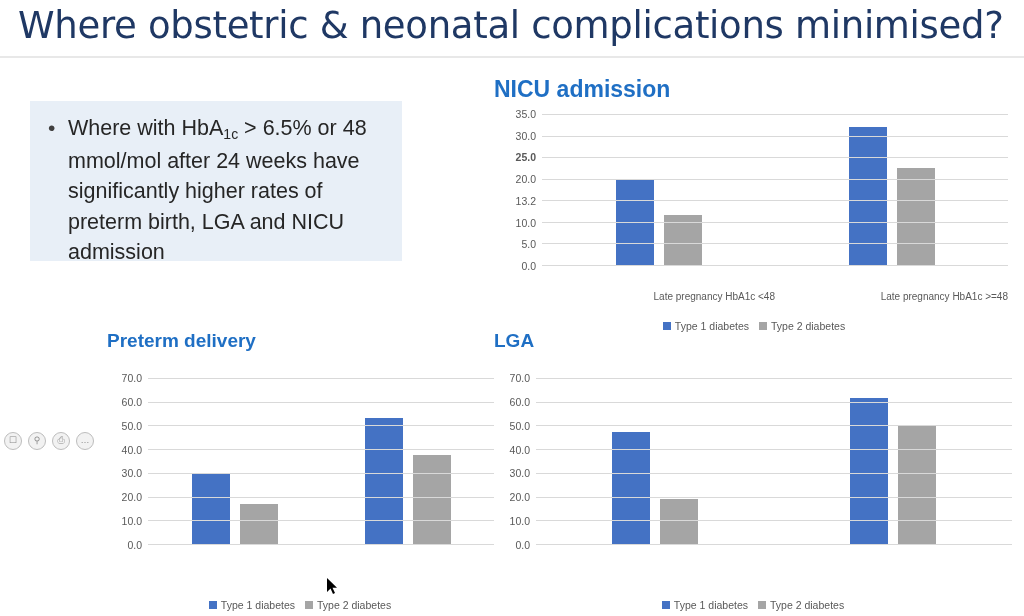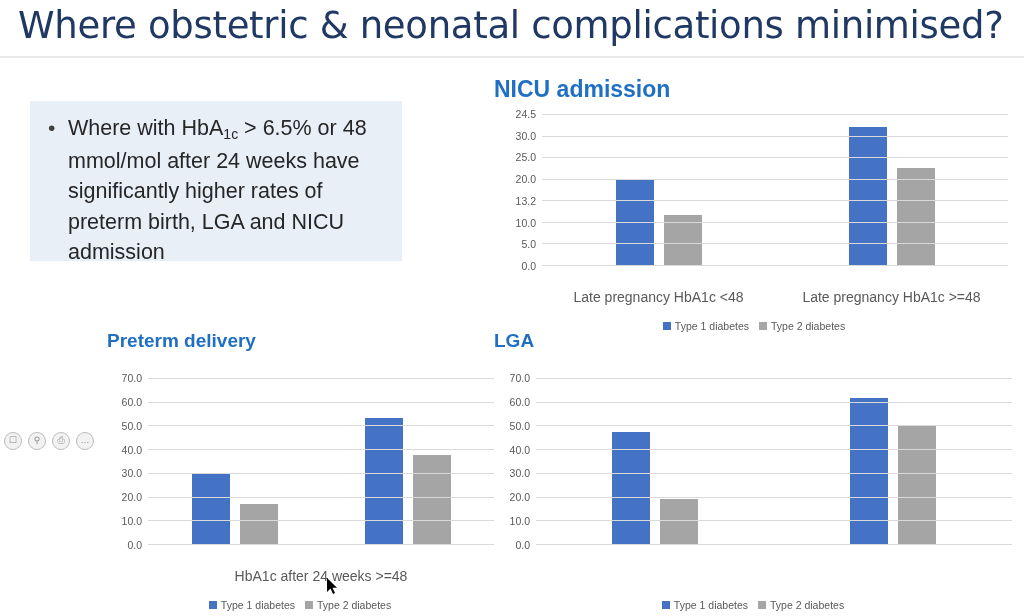--- a/index.html
+++ b/index.html
@@ -158,22 +158,22 @@
   .x-labels {
     position: absolute;
     left: 48px;
     right: 6px;
     bottom: 24px;
     height: 20px;
     display: flex;
   }
   .x-label {
     flex: 1 1 0;
-    text-align: center;
-    font-size: 14px;
+    text-align: right;
+    font-size: 10px;
     color: #595959;
     font-family: "Liberation Sans", sans-serif;
     line-height: 14px;
   }
   .legend {
     position: absolute;
     left: 0; right: 0;
     bottom: 2px;
     display: flex;
     justify-content: center;
@@ -245,23 +245,23 @@
 
   <div class="chart-title" id="title-nicu">NICU admission</div>
   <div class="chart" id="chart-nicu">
     <div class="plot">
       <div class="y-labels">
           <div class="y-label" style="top: 100%;">0.0</div>
           <div class="y-label" style="top: 85.7143%;">5.0</div>
           <div class="y-label" style="top: 71.4286%;">10.0</div>
           <div class="y-label" style="top: 57.1429%;">13.2</div>
           <div class="y-label" style="top: 42.8571%;">20.0</div>
-          <div class="y-label" style="top: 28.5714%;">25.0</div>
+          <div class="y-label" style="top: 28.5714%; font-weight: bold;">25.0</div>
           <div class="y-label" style="top: 14.2857%;">30.0</div>
-          <div class="y-label" style="top: 0%;">24.5</div>
+          <div class="y-label" style="top: 0%;">35.0</div>
         </div>
       <div class="grid-area">
         <div class="bars">
             <div class="group">
               <div class="bar s1" style="height: 56.8571%;"></div>
               <div class="bar s2" style="height: 33.4286%;"></div>
             </div>
             <div class="group">
               <div class="bar s1" style="height: 91.7143%;"></div>
               <div class="bar s2" style="height: 64%;"></div>
@@ -319,21 +319,20 @@
       <div class="gridline" style="top: 85.7143%;"></div>
           <div class="gridline" style="top: 71.4286%;"></div>
           <div class="gridline" style="top: 57.1429%;"></div>
           <div class="gridline" style="top: 42.8571%;"></div>
           <div class="gridline" style="top: 28.5714%;"></div>
           <div class="gridline" style="top: 14.2857%;"></div>
           <div class="gridline" style="top: 0%;"></div>
         </div>
     </div>
     <div class="x-labels">
-        <div class="x-label">HbA1c after 24 weeks &gt;=48</div>
       </div>
     <div class="legend">
         <div class="legend-item">
           <span class="swatch s1"></span>
           <span>Type 1 diabetes</span>
         </div>
         <div class="legend-item">
           <span class="swatch s2"></span>
           <span>Type 2 diabetes</span>
         </div>

